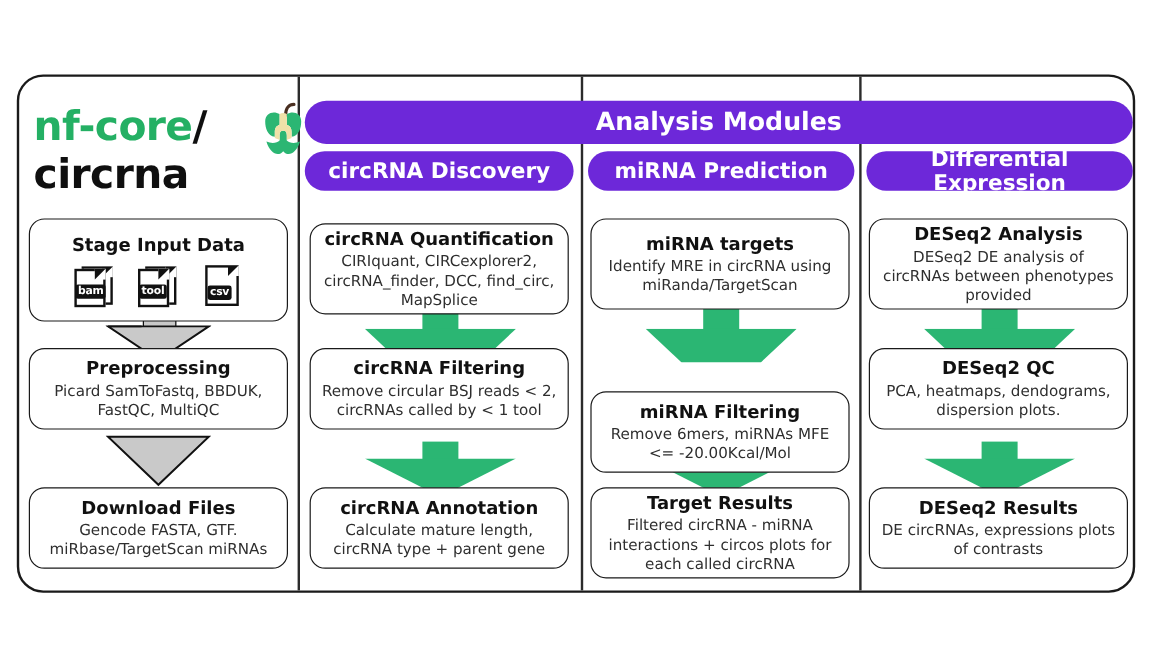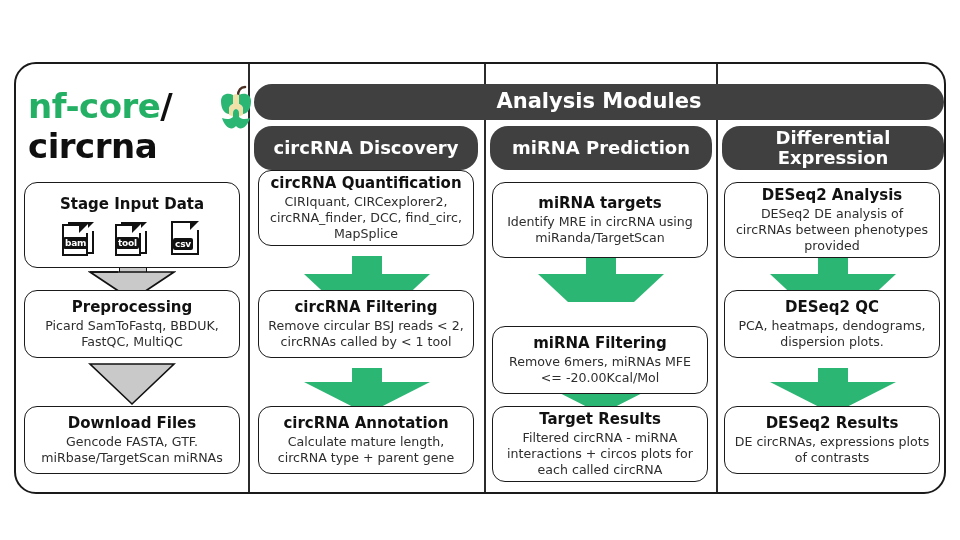--- a/index.html
+++ b/index.html
@@ -48,36 +48,36 @@
   .logo-slash{color:#0f0f0f;}
   .apple{
     position:absolute;
     left:186px;top:-2px;
     width:44px;height:50px;
   }
 
   
   .gbar{
     position:absolute;
-    background:#404040;
+    background:#6d28d9;
     border-radius:18px;
     color:#ffffff;
     font-weight:700;
     display:flex;align-items:center;justify-content:center;
     text-align:center;
     box-sizing:border-box;
     line-height:1.1;
   }
   .gbar-main{
     left:254px;top:84px;
     width:690px;height:36px;
     font-size:21px;
   }
   .gbar-mod{
-    top:126px;height:44px;
+    top:126px;height:33px;
     font-size:18px;
   }
   #mod-0{left:254px;width:224px;}
   #mod-1{left:490px;width:222px;}
   #mod-2{left:722px;width:222px;}
 
   
   .box{
     position:absolute;
     border:1.8px solid #1a1a1a;
@@ -240,21 +240,21 @@
   <div class="box" style="left:24px;top:290px;width:216px;height:68px;">
     <div class="box-title">Preprocessing</div>
     <div class="box-sub">Picard SamToFastq, BBDUK, FastQC, MultiQC</div>
   </div>
 
   <div class="box" style="left:24px;top:406px;width:216px;height:68px;">
     <div class="box-title">Download Files</div>
     <div class="box-sub">Gencode FASTA, GTF. miRbase/TargetScan miRNAs</div>
   </div>
 
-  <div class="box" style="left:258px;top:170px;width:216px;height:76px;">
+  <div class="box" style="left:258px;top:186px;width:216px;height:76px;">
     <div class="box-title">circRNA Quantification</div>
     <div class="box-sub">CIRIquant, CIRCexplorer2, circRNA_finder, DCC, find_circ, MapSplice</div>
   </div>
   <div class="box" style="left:258px;top:290px;width:216px;height:68px;">
     <div class="box-title">circRNA Filtering</div>
     <div class="box-sub">Remove circular BSJ reads &lt; 2, circRNAs called by &lt; 1 tool</div>
   </div>
   <div class="box" style="left:258px;top:406px;width:216px;height:68px;">
     <div class="box-title">circRNA Annotation</div>
     <div class="box-sub">Calculate mature length, circRNA type + parent gene</div>

